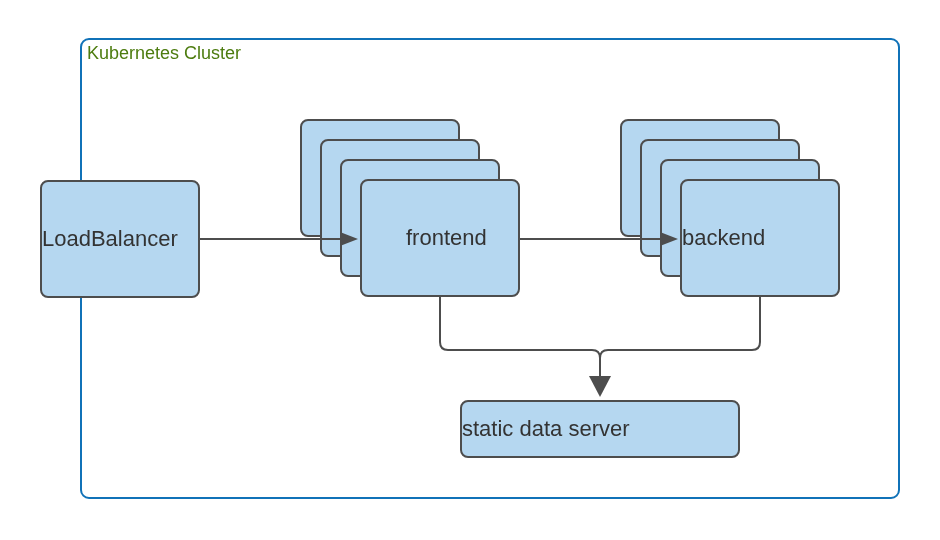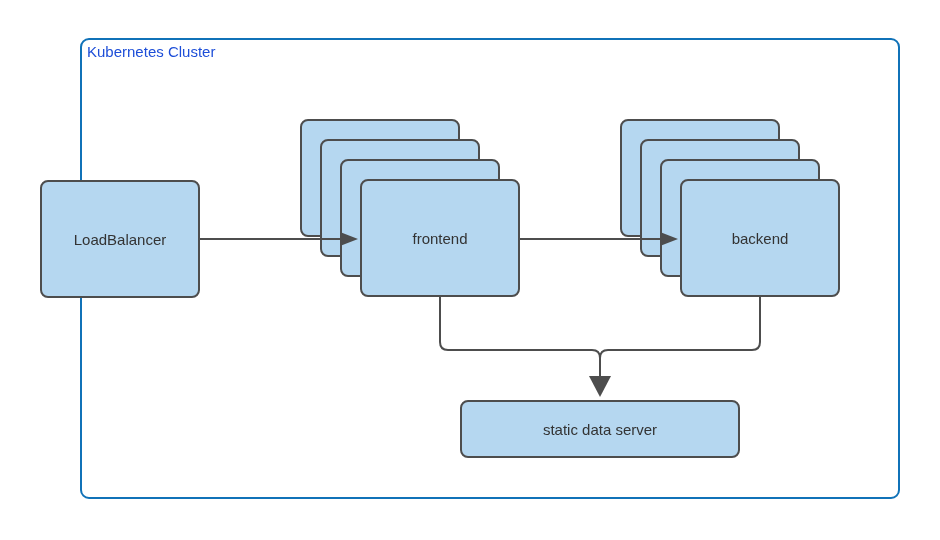--- a/index.html
+++ b/index.html
@@ -26,42 +26,41 @@
     box-sizing: border-box;
     border: 2px solid #1072b8;
     border-radius: 9px;
     z-index: 1;
     background: transparent;
   }
   .cluster-label {
     position: absolute;
     left: 5px;
     top: 3px;
-    font-size: 15px;
-    color: #1d4ed8;
+    font-size: 18px;
+    color: #4d7c0f;
     white-space: nowrap;
   }
   .node {
     position: absolute;
     box-sizing: border-box;
     background: #b5d7f0;
     border: 2px solid #4d4d4d;
     border-radius: 8px;
     display: flex;
     align-items: center;
-    justify-content: center;
-    font-size: 15px;
+    font-size: 22px;
     color: #333333;
     z-index: 2;
   }
   .node-lb      { left: 40px;  top: 180px; width: 160px; height: 118px; }
   .fe-l1        { left: 300px; top: 119px; width: 160px; height: 118px; }
   .fe-l2        { left: 320px; top: 139px; width: 160px; height: 118px; }
   .fe-l3        { left: 340px; top: 159px; width: 160px; height: 118px; }
-  .node-fe      { left: 360px; top: 179px; width: 160px; height: 118px; }
+  .node-fe      { left: 360px; top: 179px; width: 160px; height: 118px; padding-left: 44px; }
   .be-l1        { left: 620px; top: 119px; width: 160px; height: 118px; }
   .be-l2        { left: 640px; top: 139px; width: 160px; height: 118px; }
   .be-l3        { left: 660px; top: 159px; width: 160px; height: 118px; }
   .node-be      { left: 680px; top: 179px; width: 160px; height: 118px; }
   .node-sds     { left: 460px; top: 400px; width: 280px; height: 58px; }
   .connectors {
     position: absolute;
     left: 0;
     top: 0;
     width: 940px;

